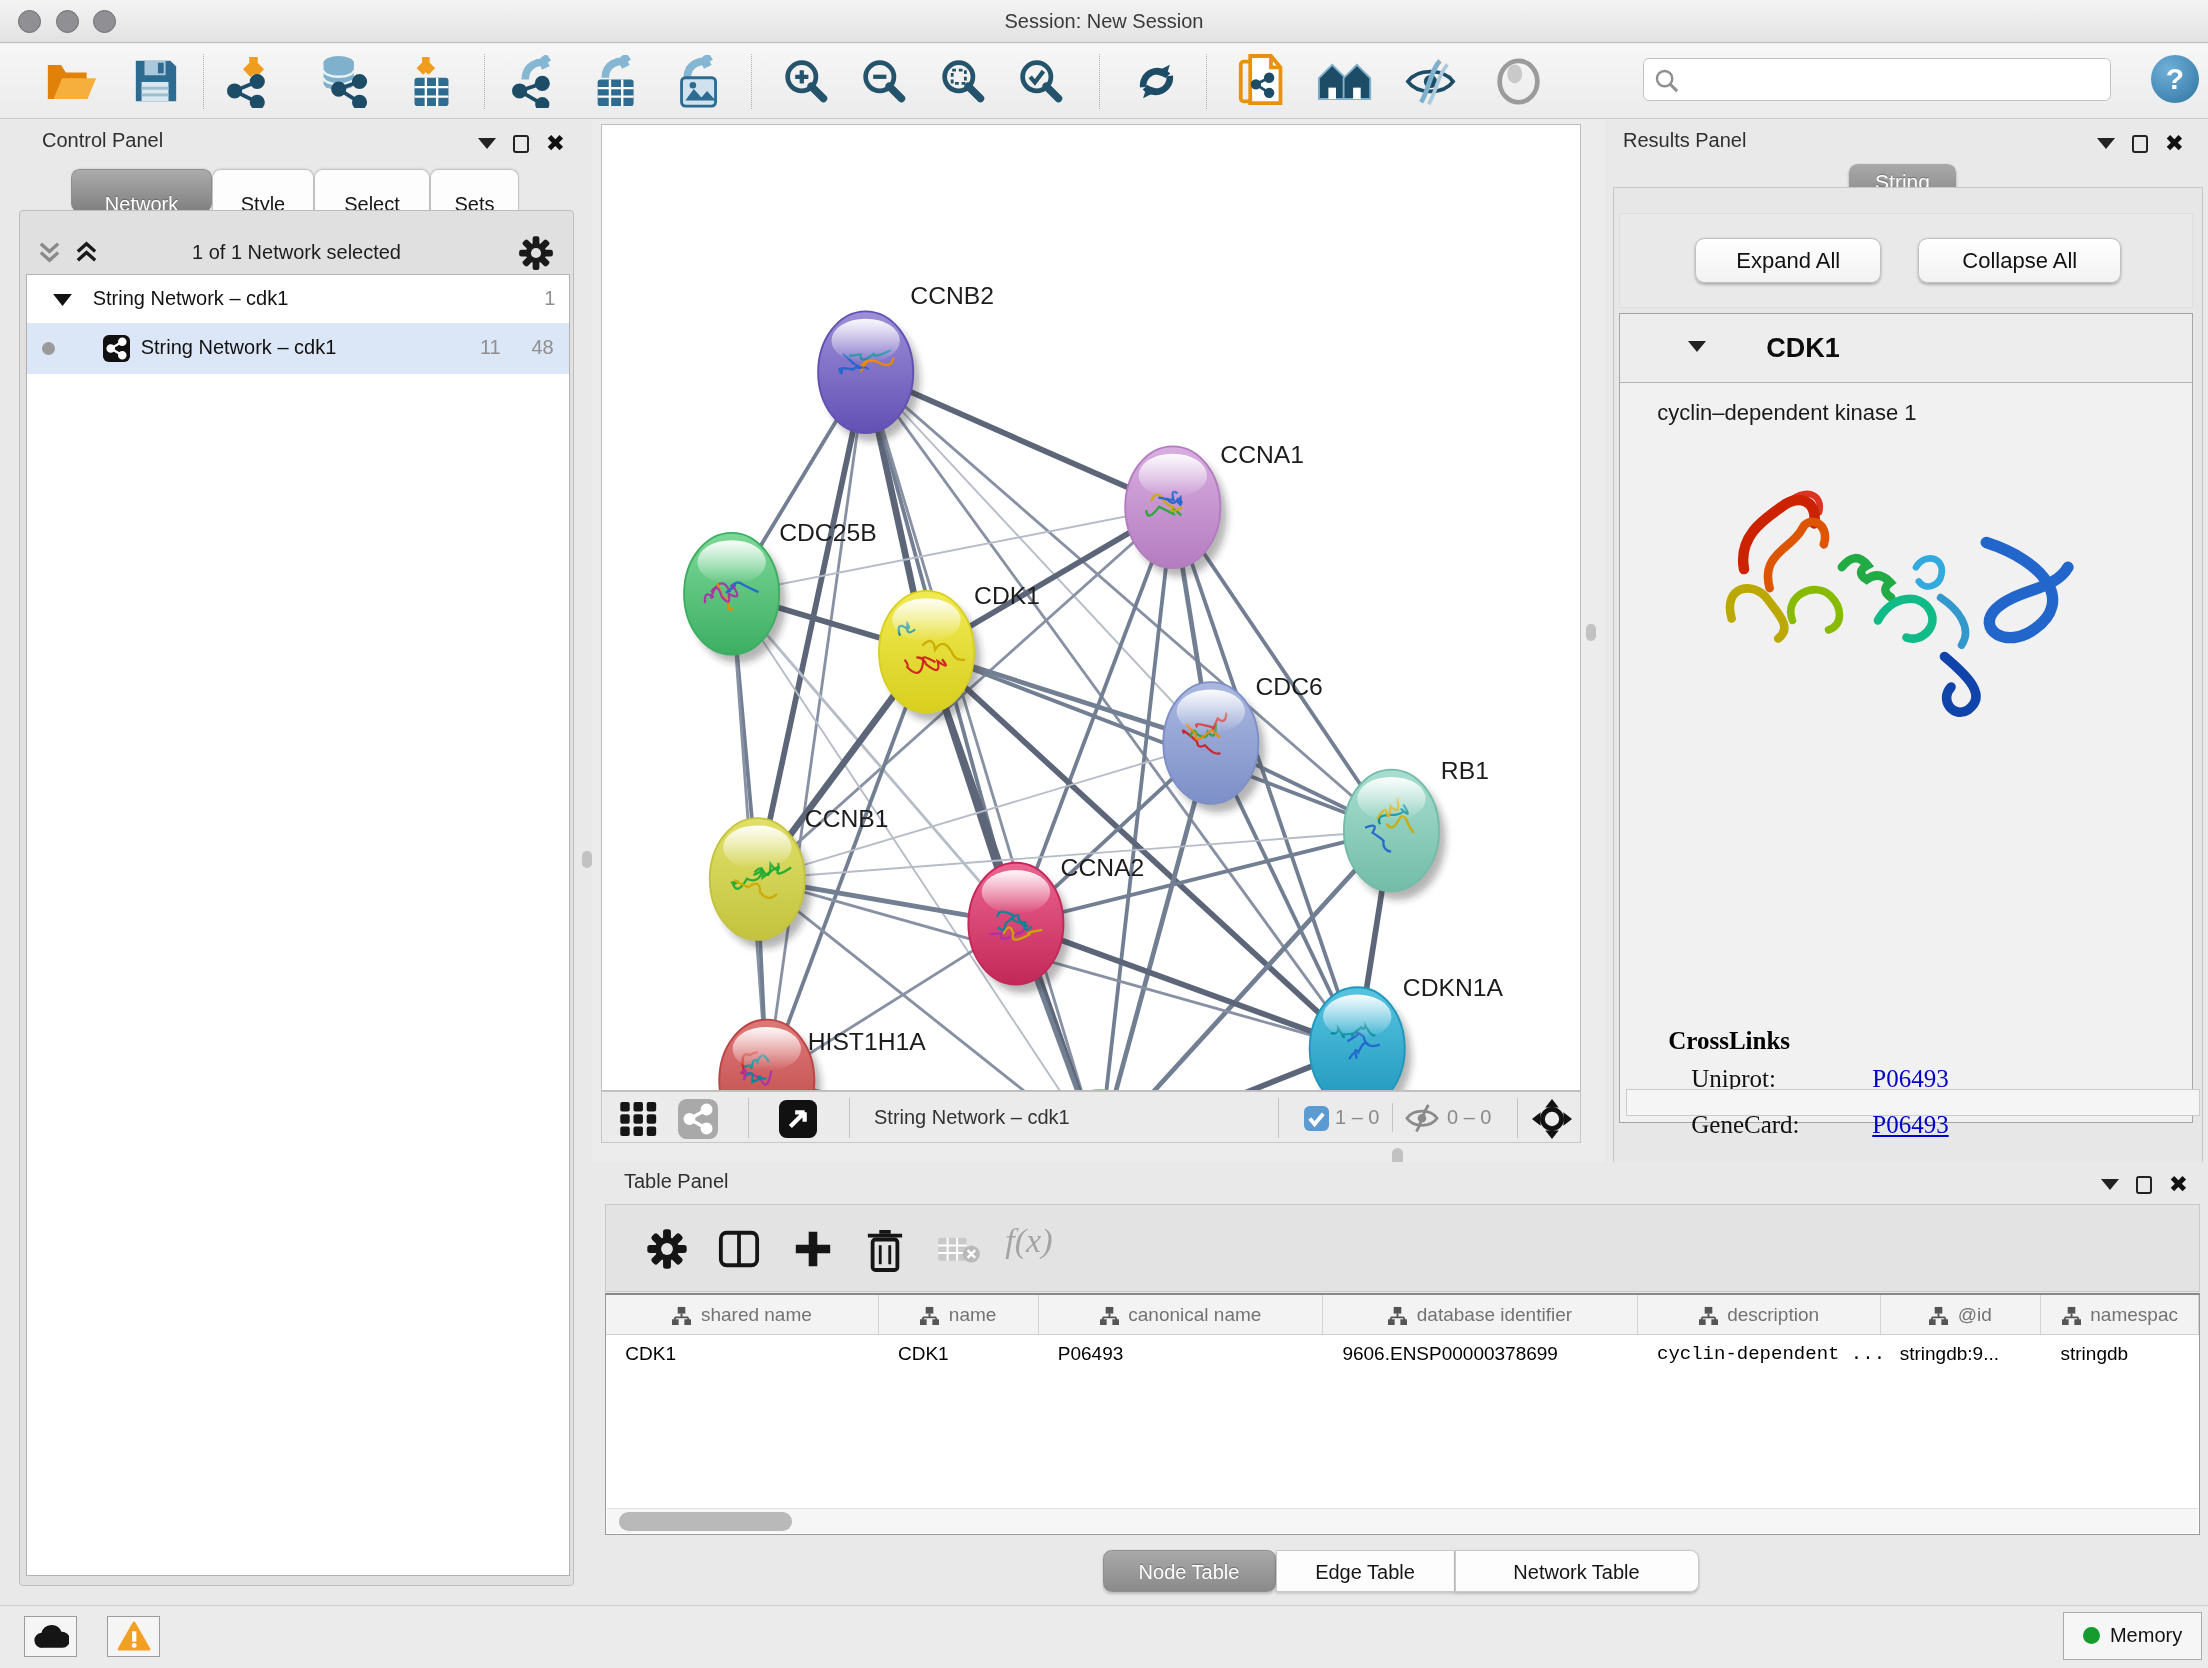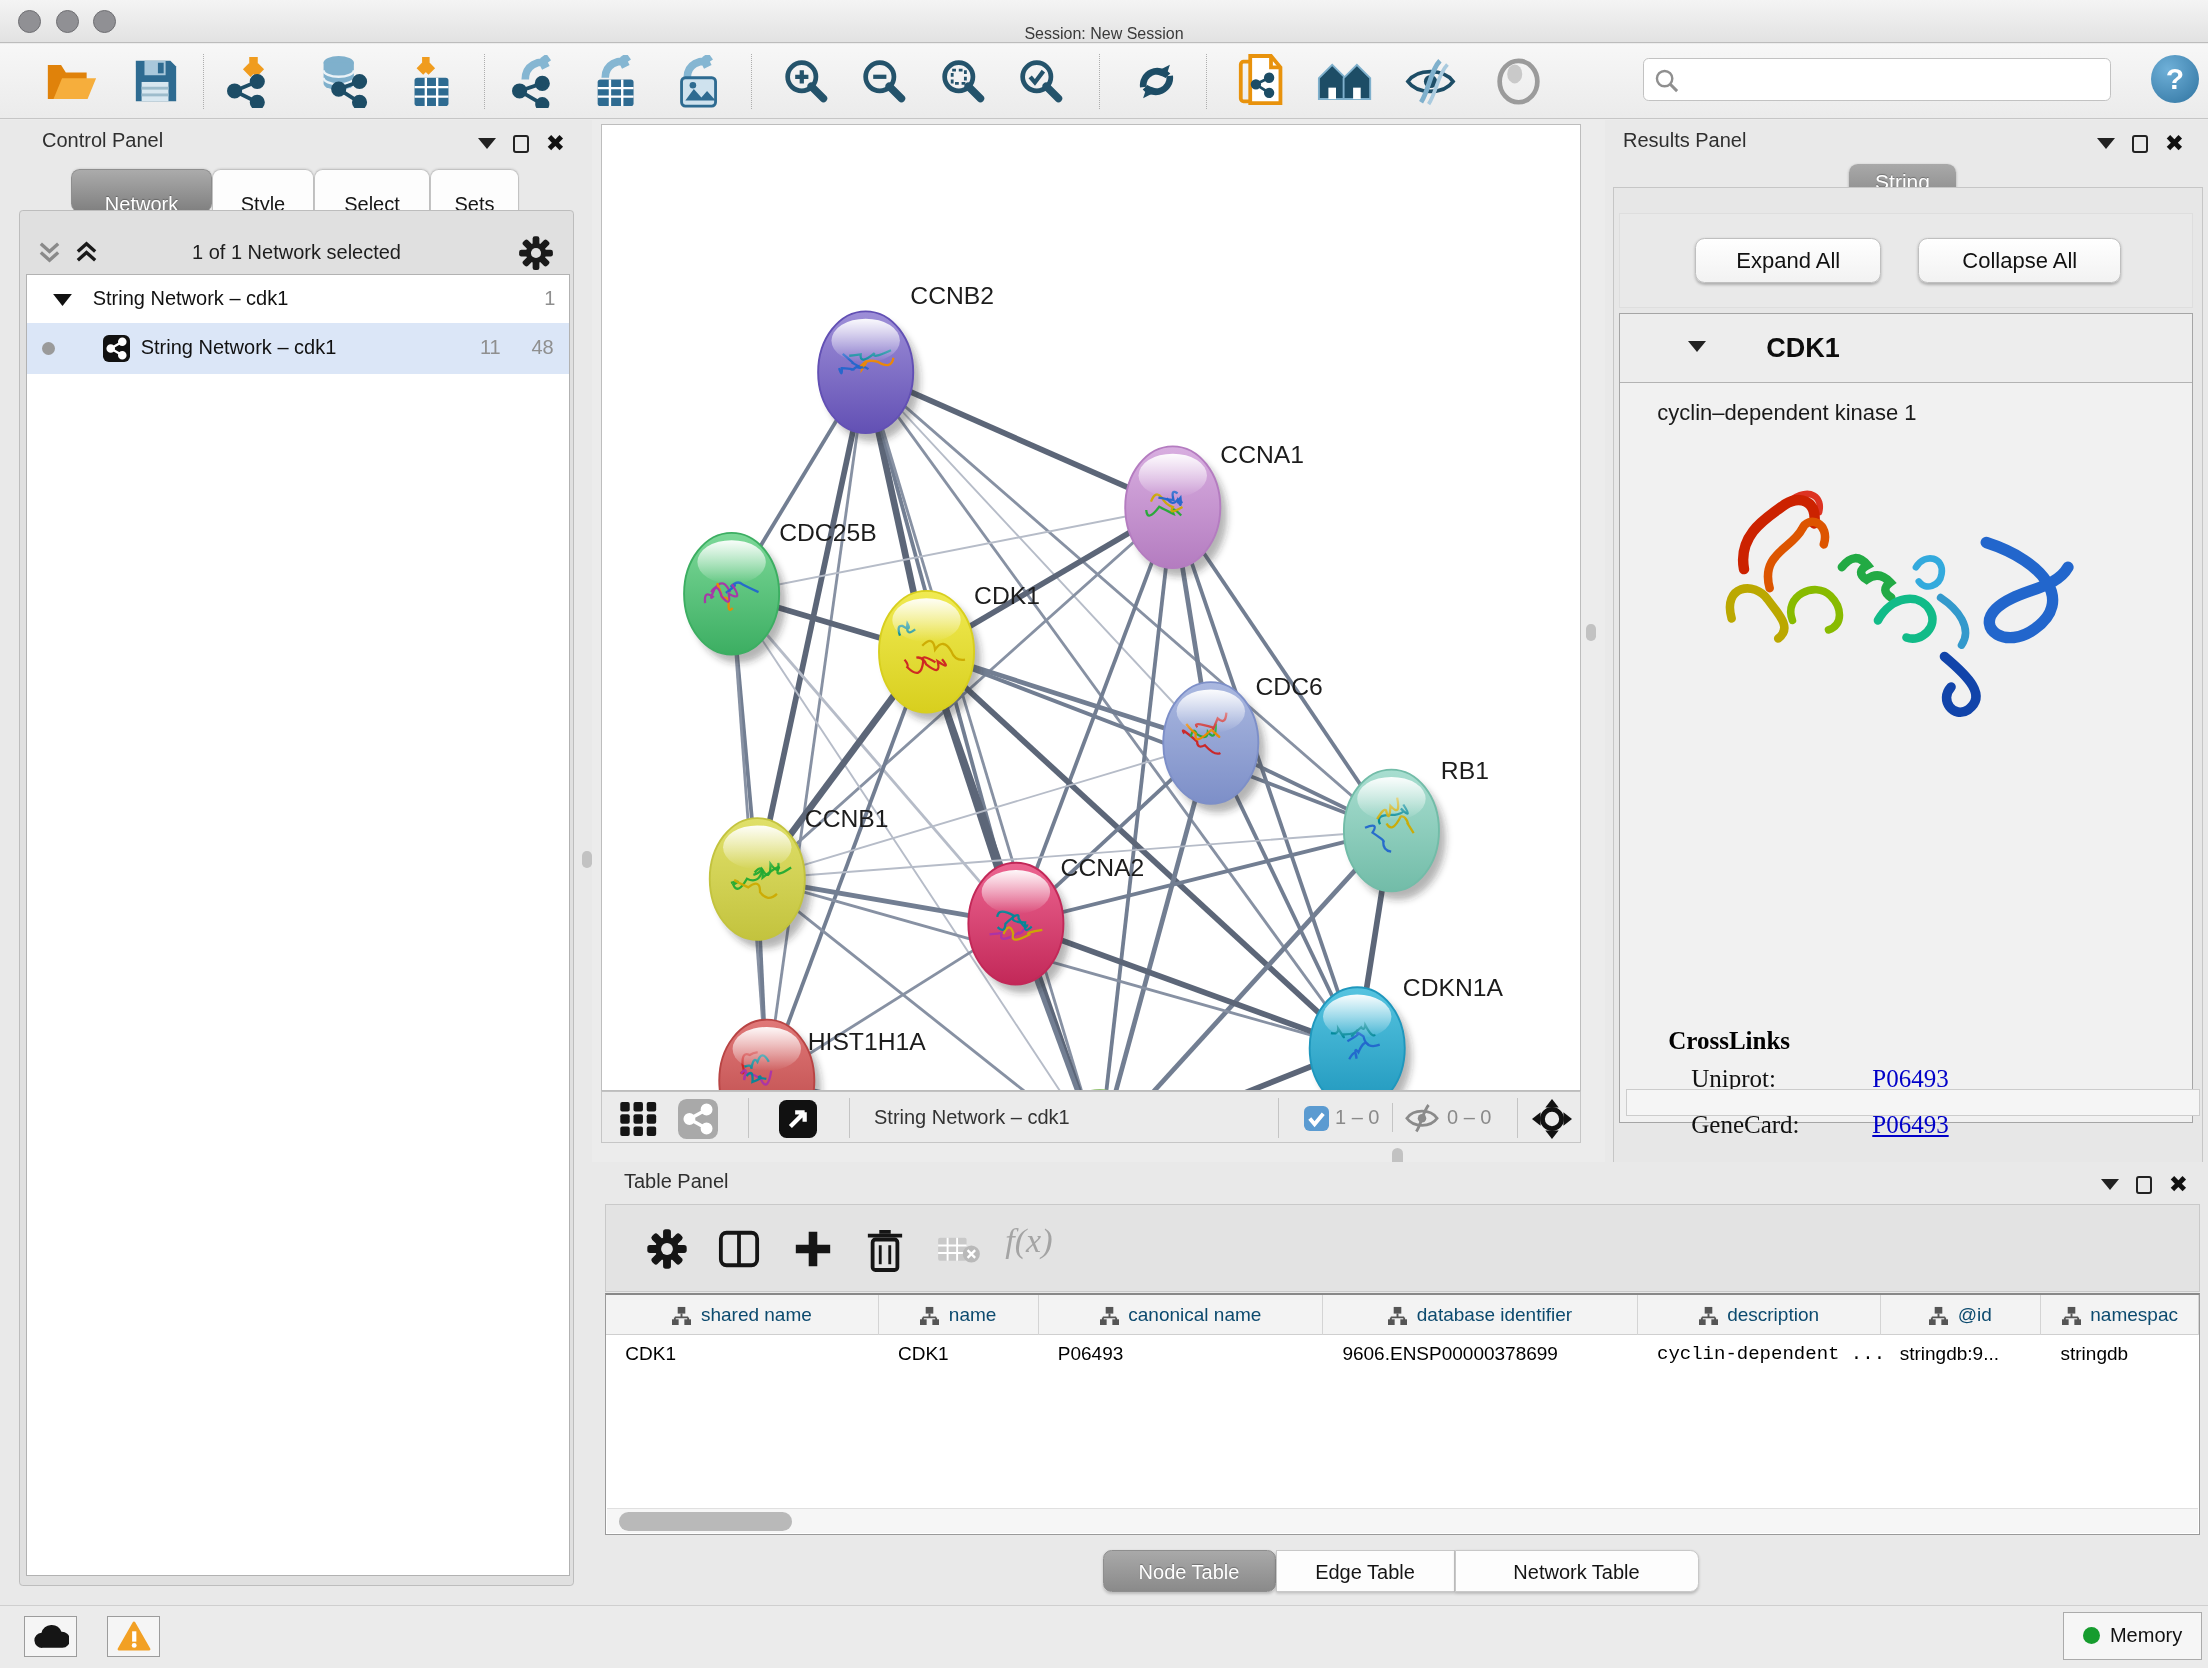--- a/index.html
+++ b/index.html
@@ -2,21 +2,21 @@
 <html style="font-size:15px"><head>
 <meta charset="utf-8">
 <style>
   * { margin:0; padding:0; box-sizing:border-box; }
   body { font-family:"Liberation Sans",sans-serif; }
   #app { position:relative; width:2208px; height:1668px; background:#ececec; overflow:hidden; }
 
   
   #titlebar { position:absolute; left:0; top:0; width:2208px; height:43px; background:linear-gradient(#f4f4f4,#e2e2e2); border-bottom:1px solid #bcbcbc; }
   .tl { position:absolute; top:9.5px; width:23px; height:23px; border-radius:50%; background:#909094; border:1px solid #6f6f73; }
-  #titletext { position:absolute; left:0; top:13px; width:100%; text-align:center; line-height:42px; font-size:16px; color:#3a3a3a; }
+  #titletext { position:absolute; left:0; top:0; width:100%; text-align:center; line-height:42px; font-size:20px; color:#3a3a3a; }
 
   
   #toolbar { position:absolute; left:0; top:44px; width:2208px; height:75px; background:linear-gradient(#f7f7f7,#ebebeb); border-bottom:1px solid #c6c6c6; }
   .tbtn { position:absolute; top:7.6px; width:61px; height:59px; display:flex; align-items:center; justify-content:center; }
   .tsep { position:absolute; top:9.5px; height:55px; border-left:1.9px dotted #adadad; }
   #searchbox { position:absolute; left:1643px; top:14.3px; width:468px; height:43px; background:#fff; border:1px solid #c2c2c2; border-radius:5.7px; }
   #searchbox svg { position:absolute; left:11.4px; top:9.5px; }
   #helpbtn { position:absolute; left:2151px; top:11.4px; width:48px; height:48px; border-radius:50%; background:radial-gradient(circle at 35% 30%, #6fb0d8, #2f73a0); color:#fff; font-size:30px; font-weight:bold; text-align:center; line-height:48px; }
 
   
@@ -78,21 +78,21 @@
   #rp-bottomstrip { position:absolute; left:5.7px; bottom:5.7px; width:574px; height:27px; background:#f5f5f5; border:1px solid #cccccc; }
 
   
   #tablepanel { position:absolute; left:592px; top:1162px; width:1617px; height:443px; background:#e9e9e9; }
   #tp-title { position:absolute; left:32px; top:7.6px; }
   #tp-hicons { right:21px; top:13.3px; }
   #tp-toolbar { position:absolute; left:13.3px; top:42px; width:1595px; height:88px; background:#e3e3e3; border:1px solid #c9c9c9; }
   .tpico { position:absolute; top:23px; }
   #tp-tablebox { position:absolute; left:13.3px; top:131px; width:1595px; height:242px; background:#fff; border:1px solid #9a9a9a; border-top:2.9px solid #888; }
   #tp-headrow { position:absolute; left:0; top:0; width:100%; height:40px; background:#f3f3f3; border-bottom:1px solid #cfcfcf; display:flex; }
-  .thcell { height:40px; border-right:1px solid #d4d4d4; display:flex; align-items:center; justify-content:center; gap:9.5px; font-size:19px; color:#0c4a6e; overflow:hidden; }
+  .thcell { height:40px; border-right:1px solid #d4d4d4; display:flex; align-items:center; justify-content:center; gap:9.5px; font-size:19px; color:#737373; overflow:hidden; }
   #tp-datarow { position:absolute; left:0; top:40px; width:100%; height:38px; display:flex; }
   .tdcell { height:38px; padding-left:19px; font-size:19px; color:#000; display:flex; align-items:center; overflow:hidden; white-space:nowrap; }
   #tp-hscroll { position:absolute; left:1px; bottom:1px; width:1591px; height:25px; background:#f6f6f6; border-top:1px solid #e0e0e0; }
   #tp-thumb { position:absolute; left:11.4px; top:2.9px; width:173px; height:19px; border-radius:9.5px; background:#b9b9b9; }
   #tp-tabs { position:absolute; left:0; top:388px; width:100%; display:flex; justify-content:center; }
   .btab { height:42px; line-height:42px; text-align:center; font-size:20px; color:#141414; background:#fdfdfd; border:1px solid #cncncn; border:1px solid #c8c8c8; box-shadow:0 1.9px 2.9px rgba(0,0,0,0.2); }
   .btab:first-child { border-radius:8.6px 0 0 8.6px; }
   .btab:last-child { border-radius:0 8.6px 8.6px 0; }
   .btab.sel { background:linear-gradient(#a9a9a9,#8a8a8a); color:#fff; text-shadow:0 -1px 1px rgba(0,0,0,0.3); border-color:#8e8e8e; border-radius:8.6px; }
 

